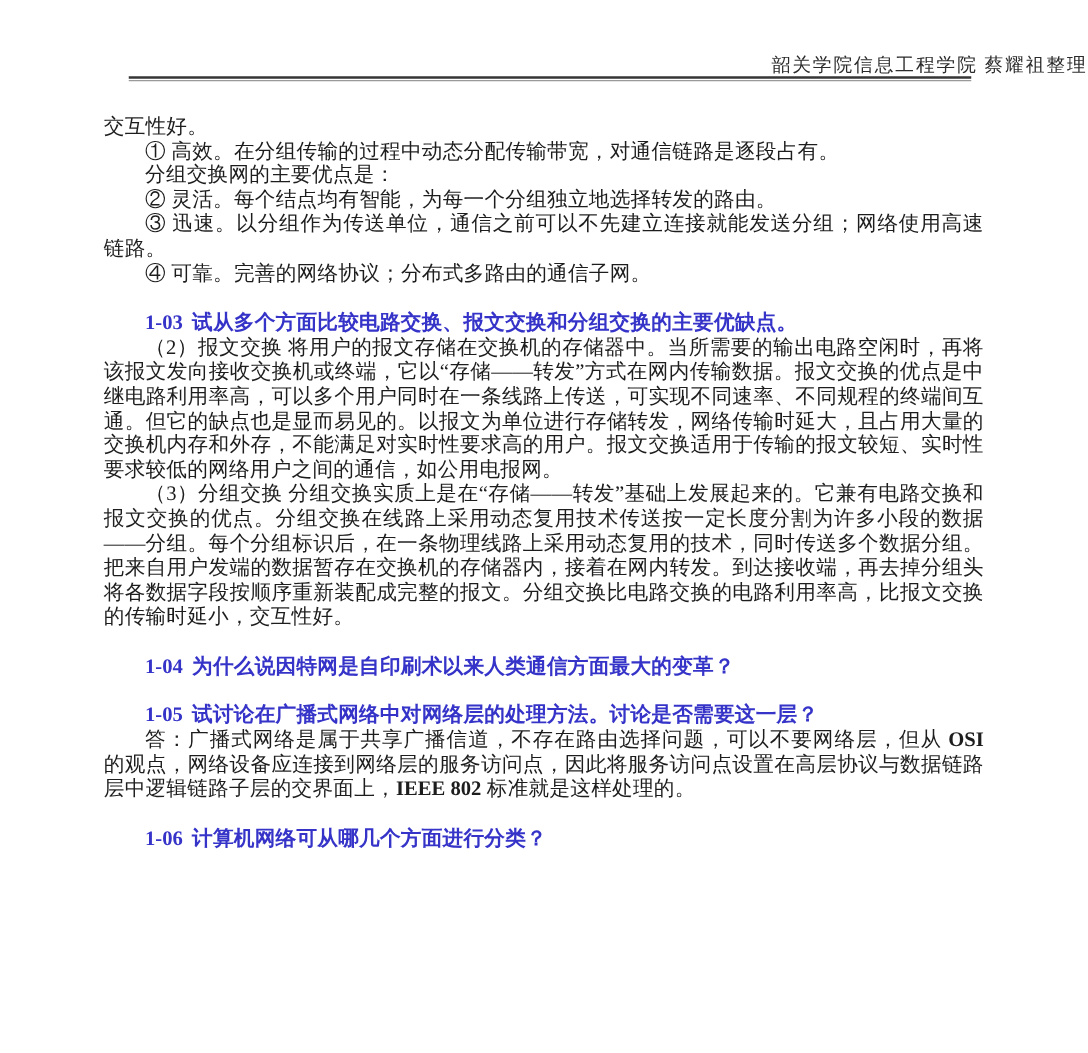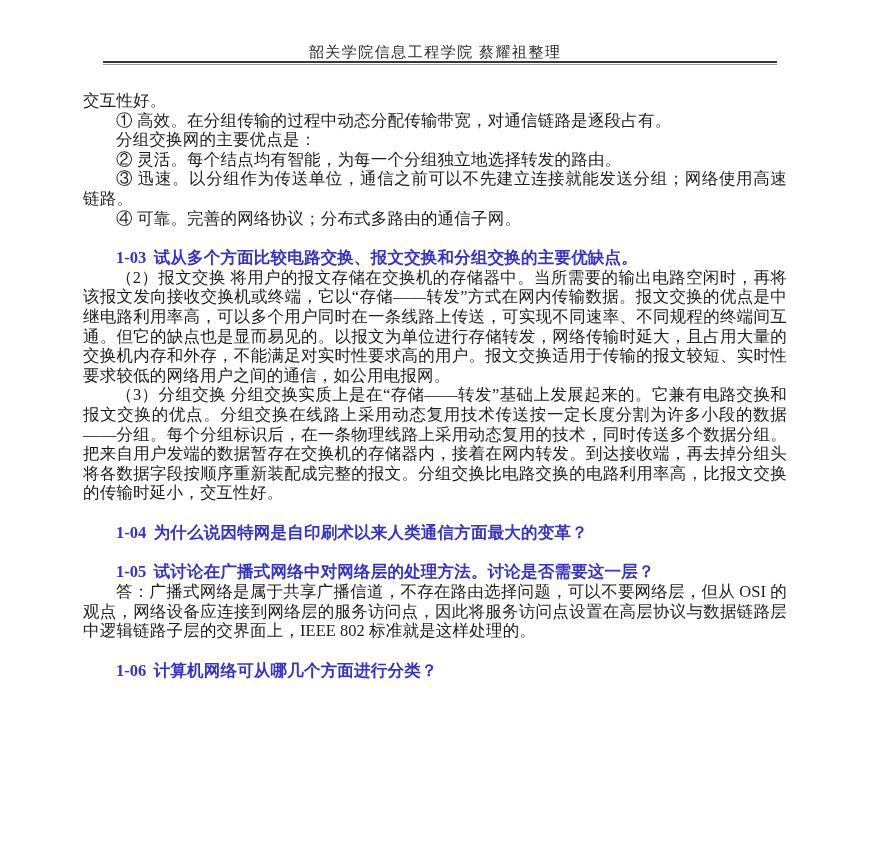--- a/index.html
+++ b/index.html
@@ -14,21 +14,21 @@
     background: #ffffff;
     overflow: hidden;
     font-family: "Liberation Serif", "DejaVu Serif", serif;
     color: #1d1d1d;
   }
   .doc-header {
     position: absolute;
     top: 43px;
     left: 0;
     right: 0;
-    text-align: center;
+    text-align: right;
     font-size: 15px;
     letter-spacing: 1.5px;
     color: #2b2b2b;
   }
   .header-rule {
     position: absolute;
     top: 61px;
     left: 103px;
     width: 674px;
     height: 1px;
@@ -57,21 +57,21 @@
     color: #3533c8;
     font-weight: bold;
     text-indent: 2em;
     margin-top: 20px !important;
   }
   .q-num {
     margin-right: 0.45em;
     letter-spacing: 0;
   }
   .latin-bold {
-    font-weight: normal;
+    font-weight: bold;
     letter-spacing: 0;
   }
 </style>
 </head>
 <body>
 
 <div class="page">
 
   <div class="doc-header">韶关学院信息工程学院 蔡耀祖整理</div>
   <div class="header-rule"></div>

